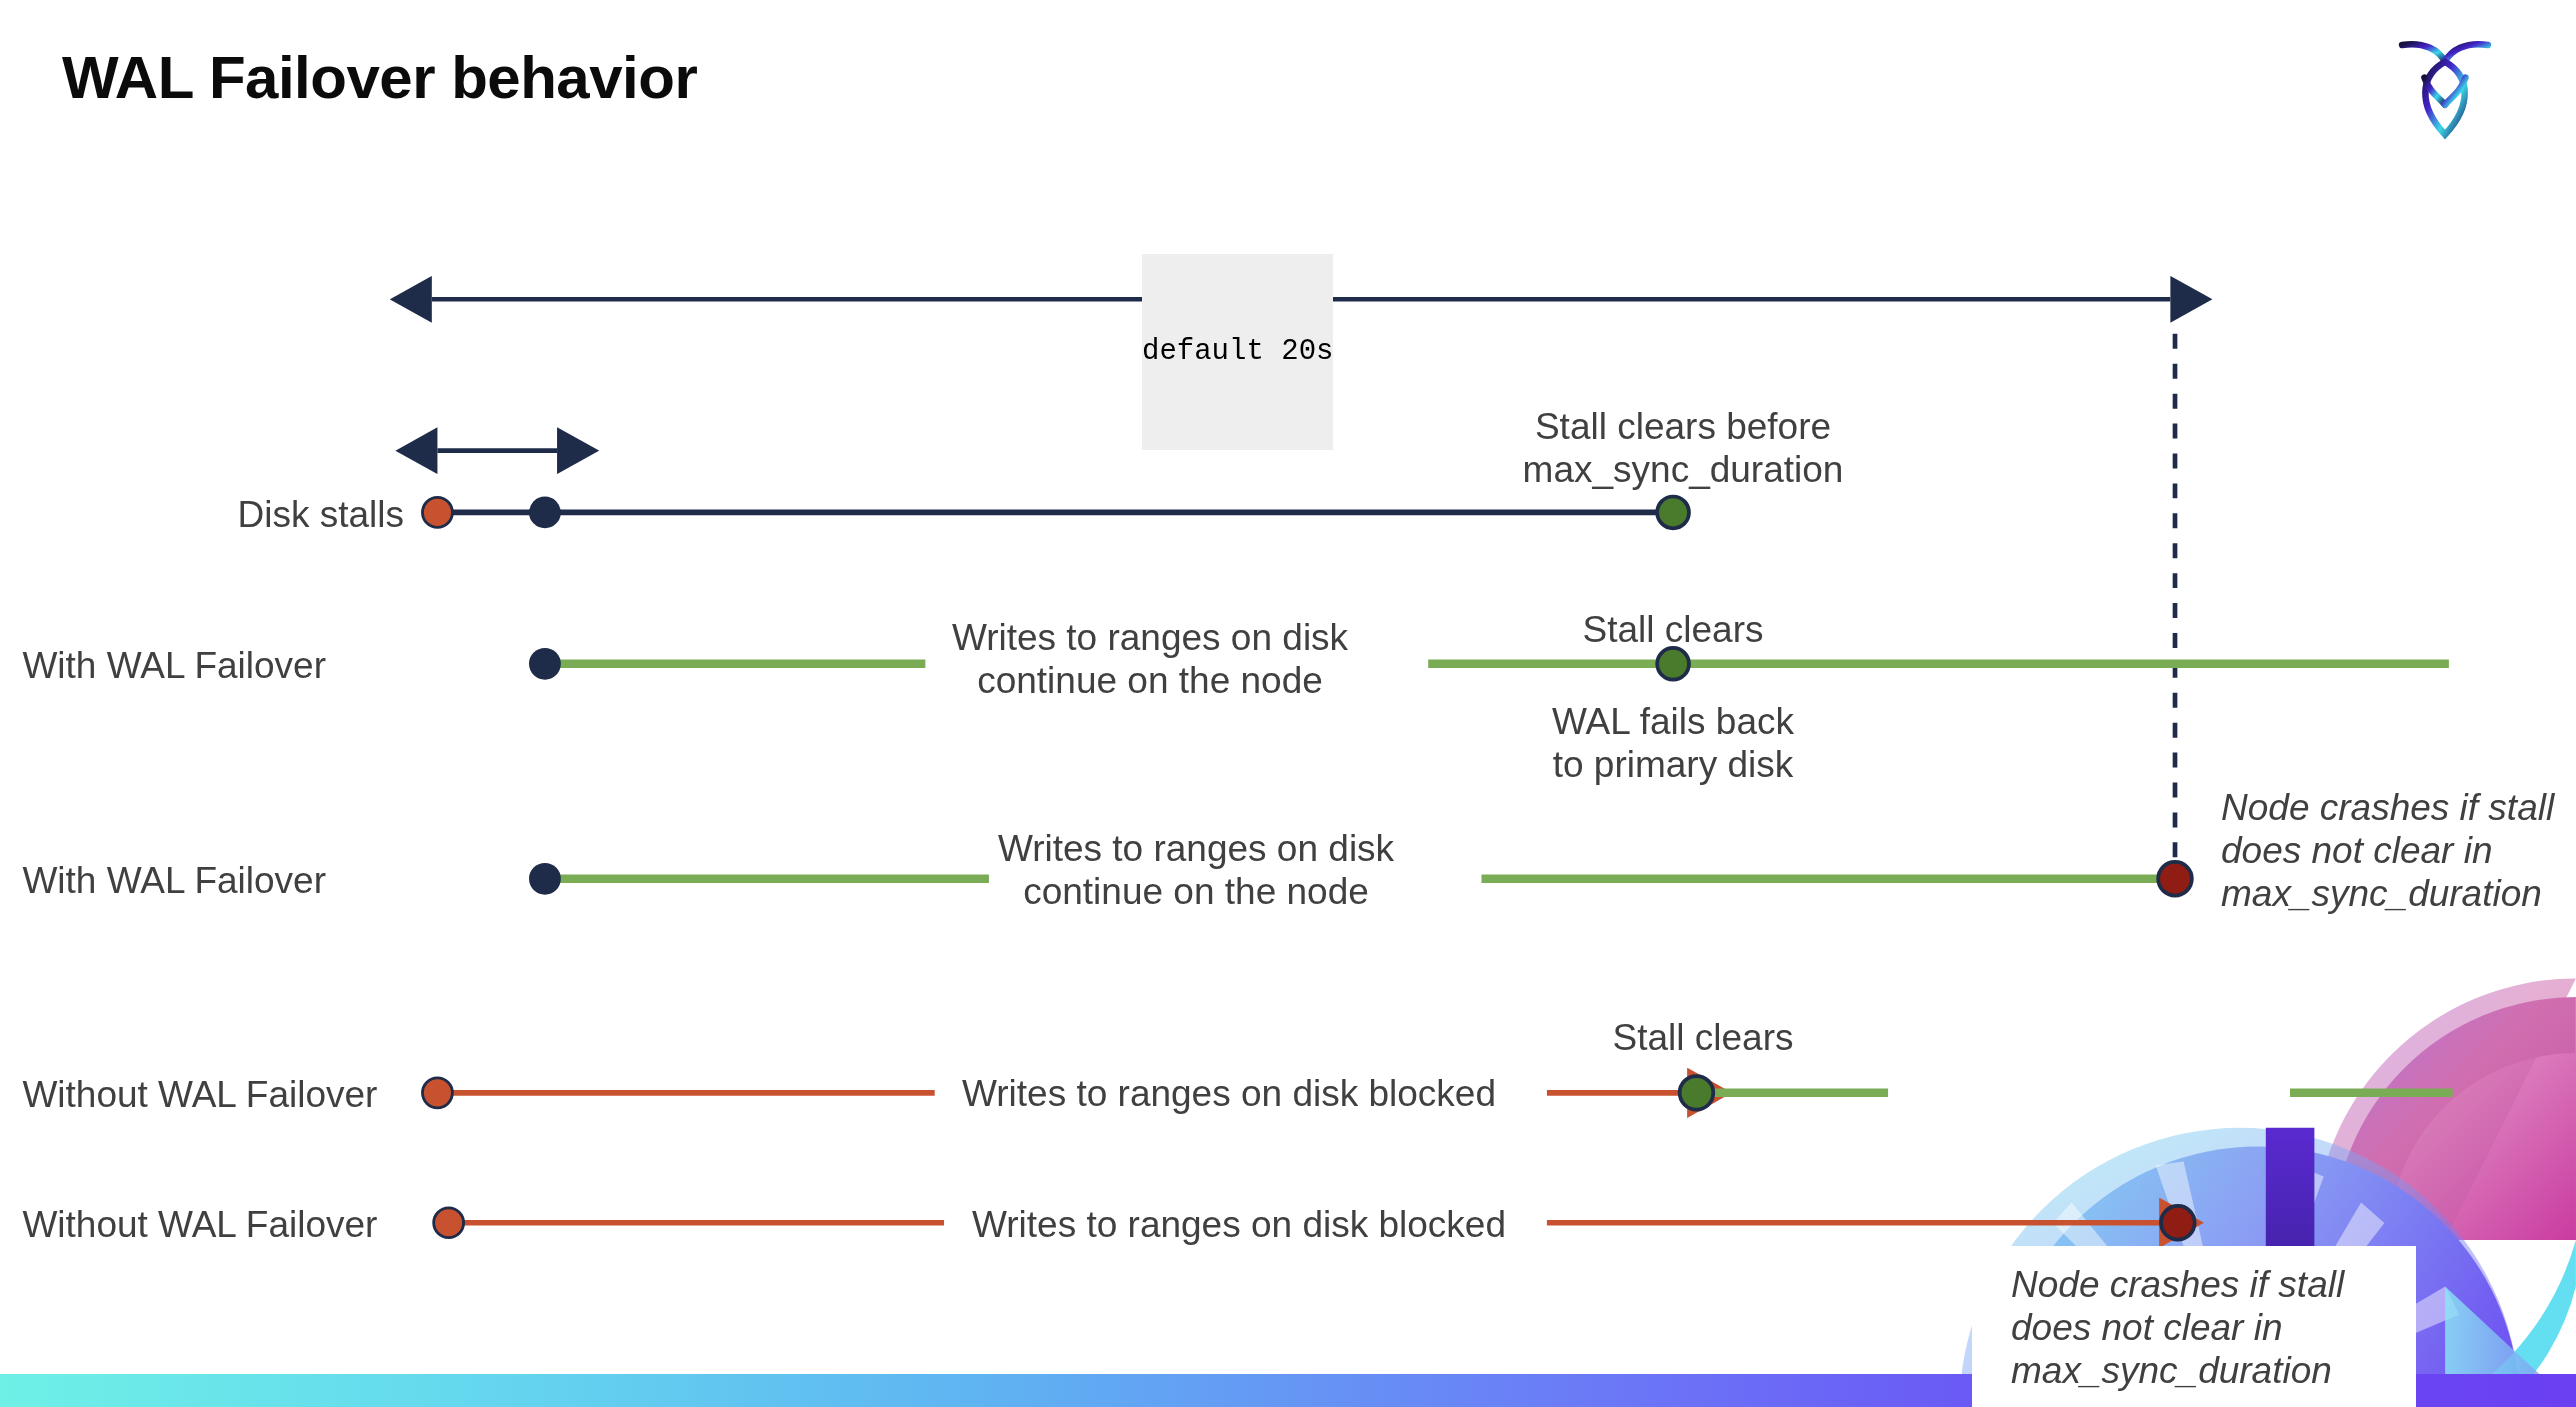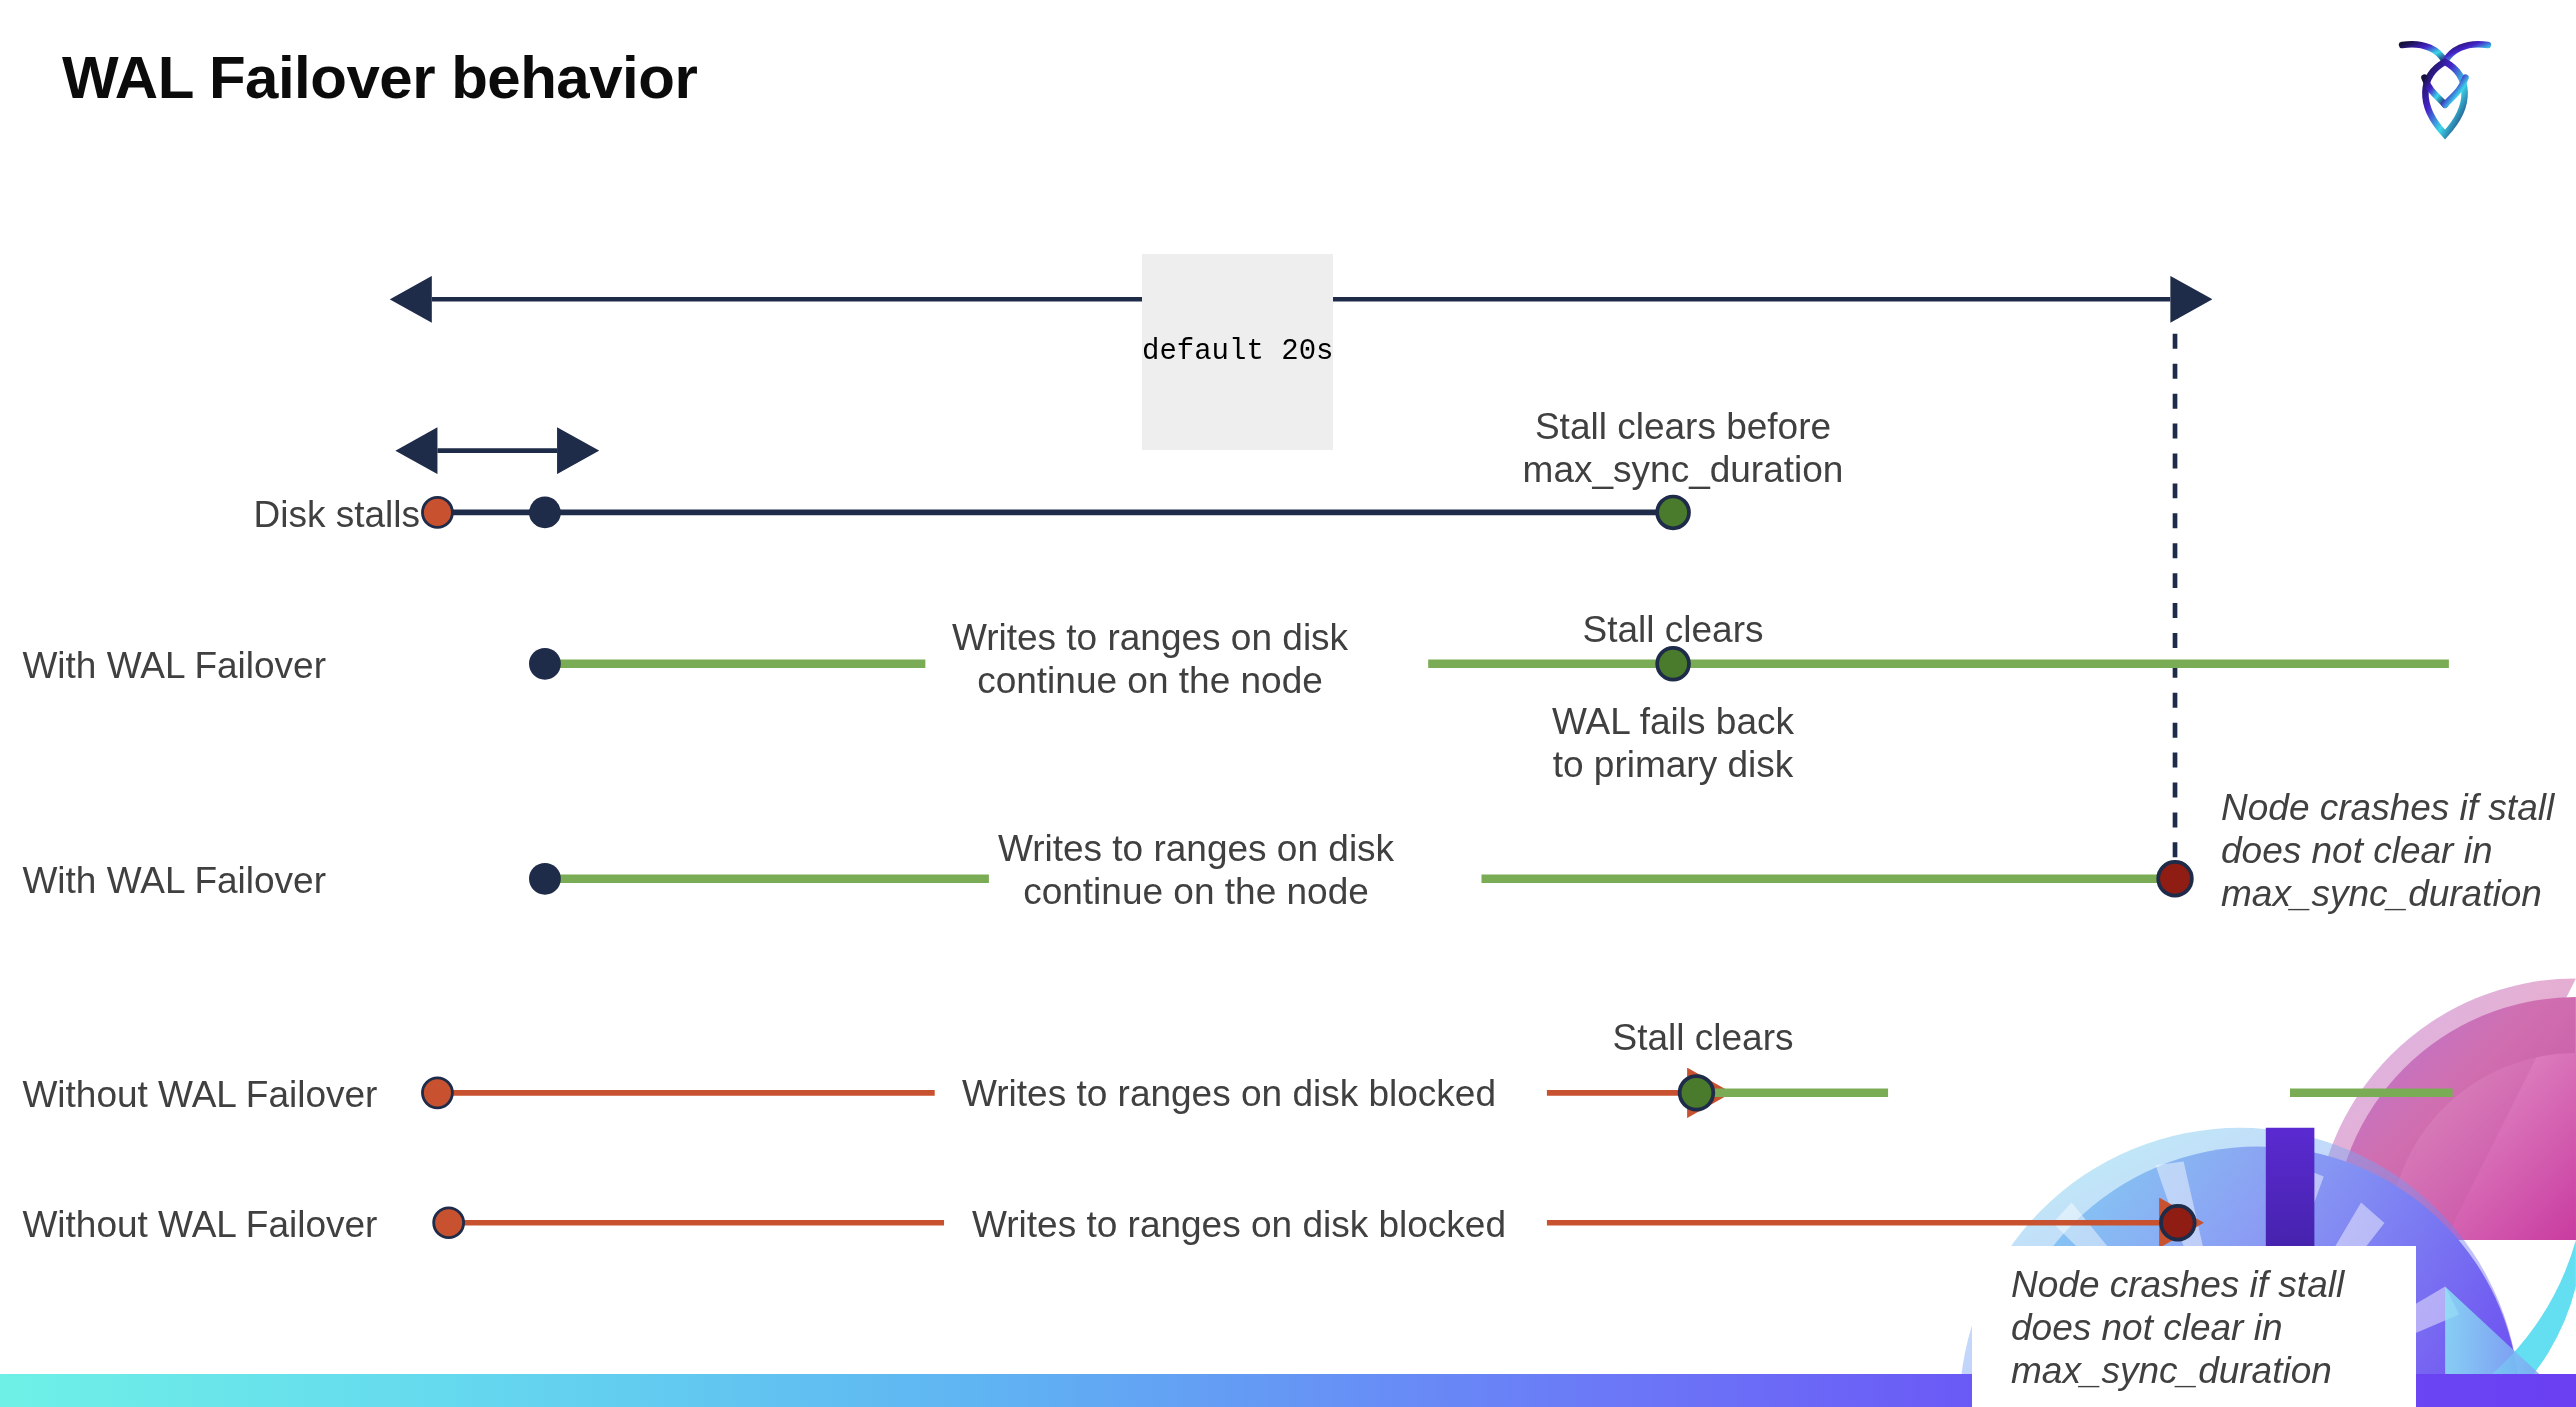--- a/index.html
+++ b/index.html
@@ -253,21 +253,21 @@
       <circle cx="480" cy="1308" r="16" fill="#c8522f" stroke="#1e2b49" stroke-width="3"></circle>
       <circle cx="2330" cy="1308" r="18" fill="#8f1d14" stroke="#1e2b49" stroke-width="4"></circle>
     </g>
   </svg>
 
   <div class="mono" style="left:1142px; top:254px; text-align:left;">
     <div><span>default 20s</span></div>
   </div>
 
 
-  <div class="lbl row-label" style="left:224px; top:494px; width:196px; text-align:right;">Disk stalls</div>
+  <div class="lbl row-label" style="left:208px; top:494px; width:196px; text-align:right;">Disk stalls</div>
 
   <div class="lbl row-label" style="left:22.4px; top:645px;">With WAL Failover</div>
 
   <div class="lbl row-label" style="left:22.4px; top:860px;">With WAL Failover</div>
 
   <div class="lbl row-label" style="left:22.4px; top:1074px;">Without WAL Failover</div>
 
   <div class="lbl row-label" style="left:22.4px; top:1204px;">Without WAL Failover</div>
 
   <div class="lbl note" style="left:1496px; top:406px; width:374px;">Stall clears before

